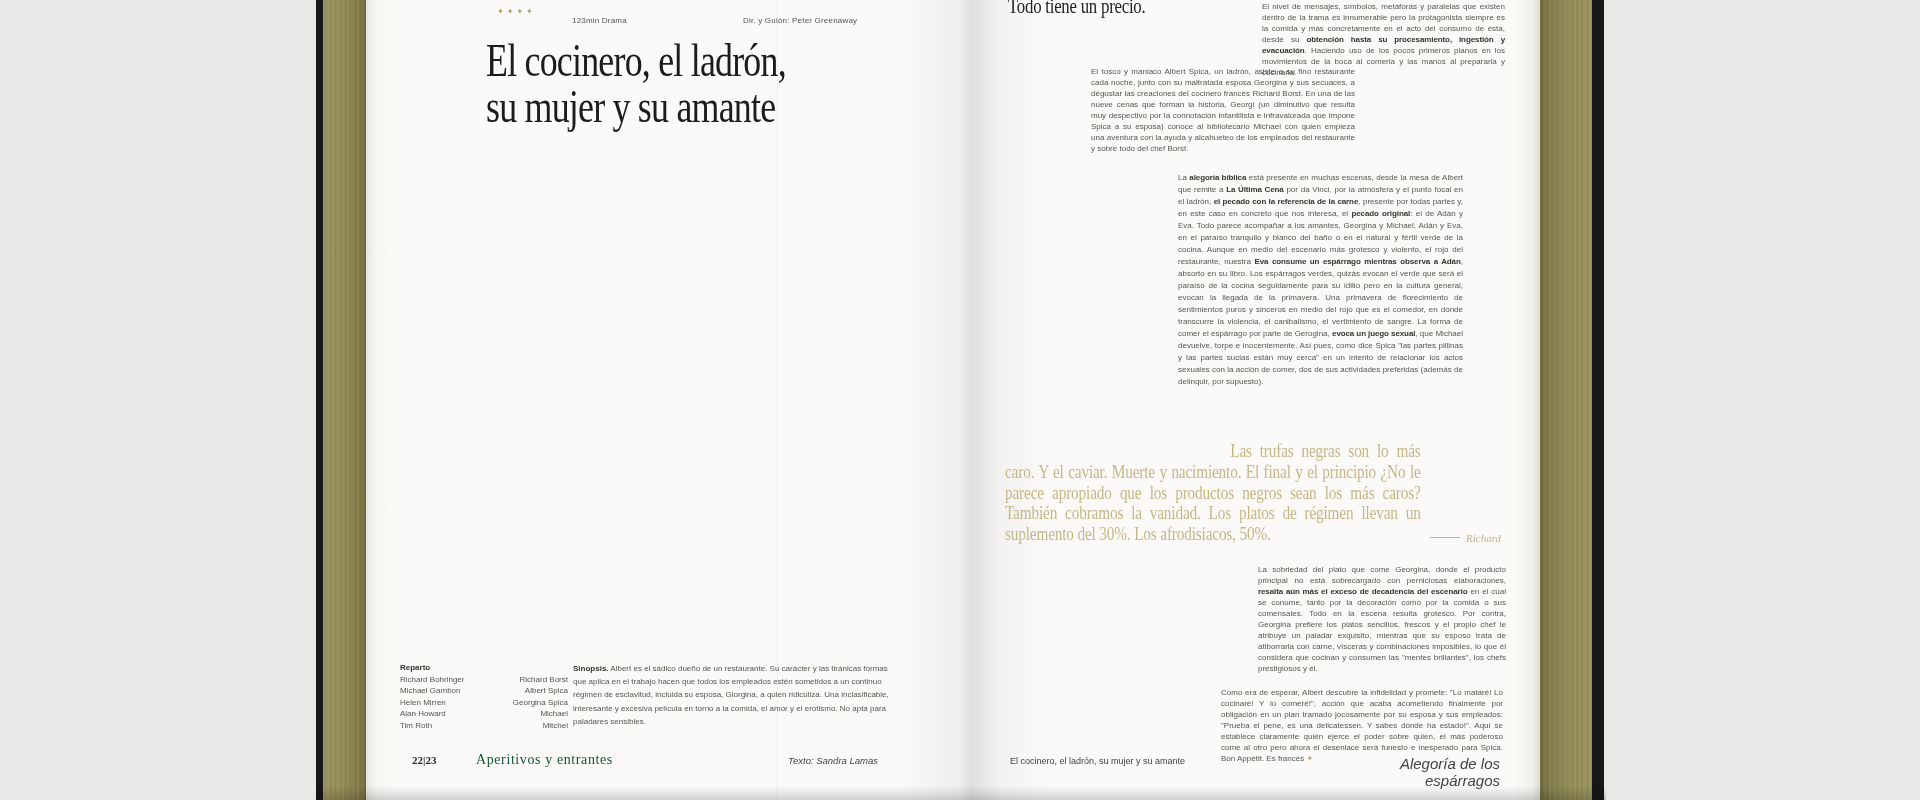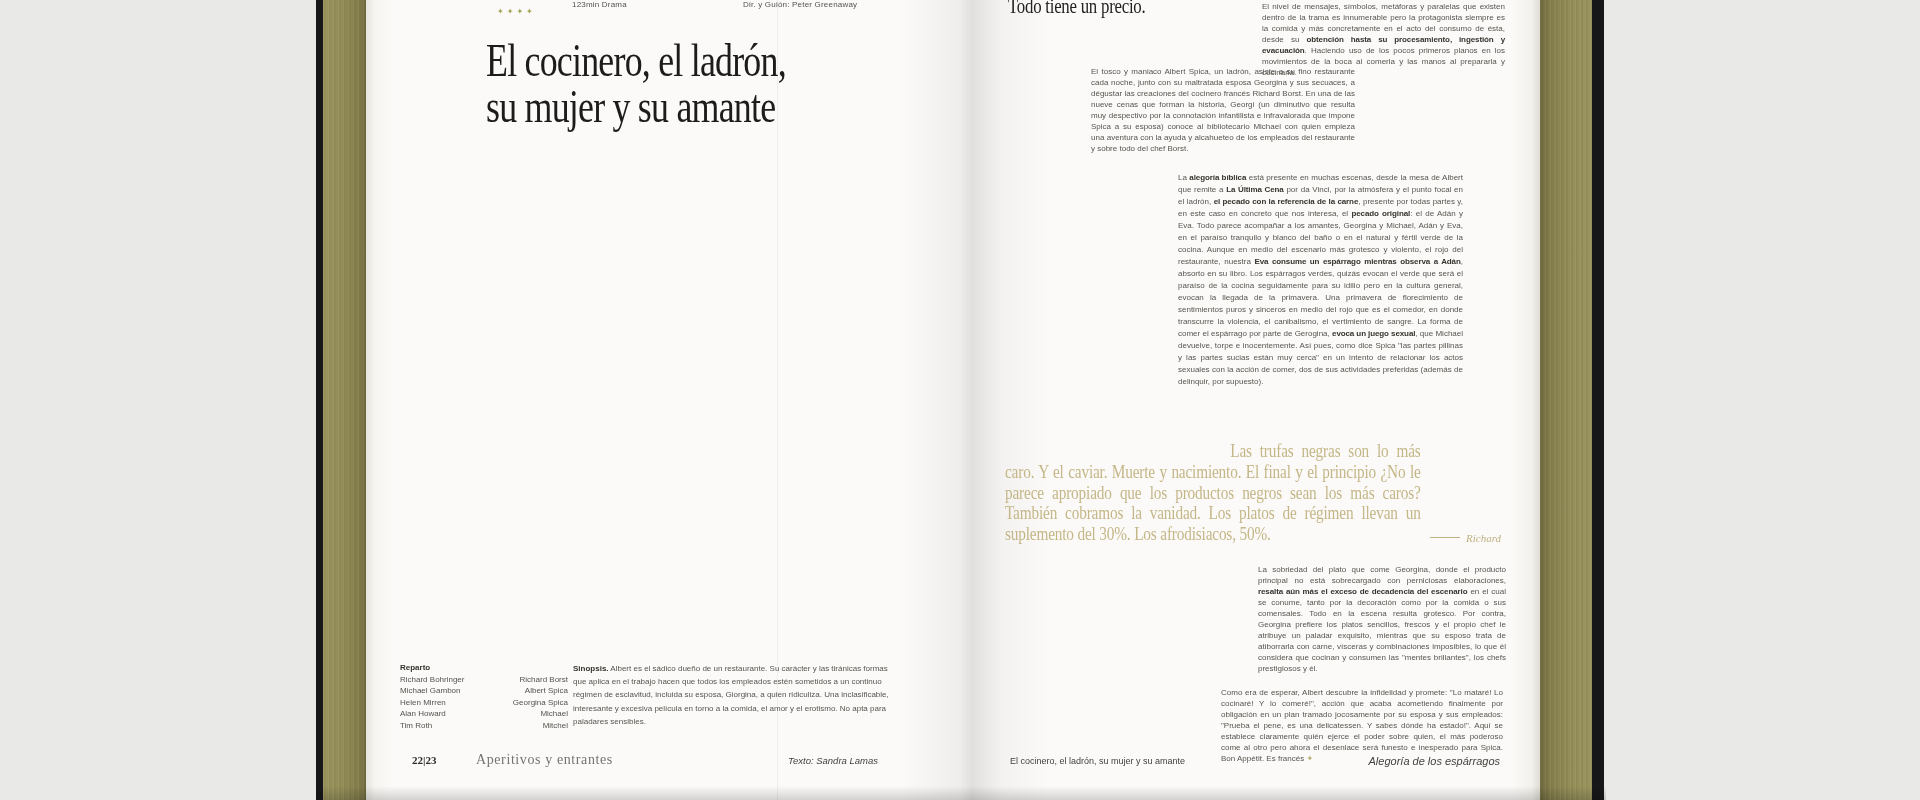--- a/index.html
+++ b/index.html
@@ -21,42 +21,42 @@
   .fore-edge-r{top:0;left:1512px;width:28px;height:800px;
     background:linear-gradient(90deg,#fbfaf8 0%,#f2f1ec 70%,#dddbd3 100%);}
   .fold{top:0;left:900px;width:150px;height:800px;
     background:linear-gradient(90deg,rgba(0,0,0,0) 0%,rgba(0,0,0,.05) 40%,rgba(0,0,0,.11) 48%,rgba(0,0,0,.09) 52%,rgba(0,0,0,.03) 68%,rgba(0,0,0,0) 100%);}
   .seam{top:0;left:777px;width:1px;height:800px;background:rgba(0,0,0,.05);}
   .bottom-shadow{left:316px;width:1290px;top:786px;height:14px;
     background:linear-gradient(180deg,rgba(0,0,0,0) 0%,rgba(0,0,0,.16) 100%);}
 
   
   .serif{font-family:"Liberation Serif",serif;}
-  .meta{font-size:8px;letter-spacing:.2px;color:#55534e;}
+  .meta{font-size:8px;letter-spacing:.2px;color:#55534e;margin-top:16px;}
   .star{color:#a2a351;font-size:8px;letter-spacing:3px;}
   .main-title{font-size:46px;line-height:46px;color:#1d1c1a;transform:scaleX(.78);
     transform-origin:left top;letter-spacing:-1px;white-space:nowrap;}
   .headline{font-size:21px;color:#232220;transform:scaleX(.8);transform-origin:left top;white-space:nowrap;letter-spacing:-.3px;}
   .body-col{font-size:8px;line-height:11px;text-align:justify;color:#57554f;}
   .tight{line-height:12px;}
   .bseg{font-weight:bold;color:#35342e;letter-spacing:-.1px;}
   .quote{font-family:"Liberation Serif",serif;font-size:18px;line-height:20.8px;color:#c4b686;
     text-align:justify;text-indent:265px;transform:scaleX(.85);transform-origin:left top;letter-spacing:-.2px;}
   .attr{font-family:"Liberation Serif",serif;font-style:italic;font-size:11px;color:#bfb183;}
   .attr-dash{display:inline-block;width:30px;height:1px;background:#bfb183;vertical-align:middle;margin-right:6px;}
   .film-line{font-style:italic;font-size:13.5px;color:#33322e;letter-spacing:.1px;}
   .cast{font-size:8px;line-height:11.5px;color:#55534e;}
   .cast-head{font-weight:bold;color:#35342e;}
   .cast-row{display:flex;justify-content:space-between;width:168px;}
   .syn{font-size:8px;line-height:13.2px;color:#57554f;}
   .pg-num{font-family:"Liberation Serif",serif;font-weight:bold;font-size:11px;color:#2a2a27;}
-  .section{font-family:"Liberation Serif",serif;font-size:14px;color:#737373;letter-spacing:.6px;}
+  .section{font-family:"Liberation Serif",serif;font-size:14px;color:#14532d;letter-spacing:.6px;}
   .credit{font-style:italic;font-size:9.5px;color:#44423e;}
   .run-foot{font-size:9px;color:#44423e;}
-  .run-foot-it{font-style:italic;font-size:11px;color:#44423e;}
+  .run-foot-it{font-style:italic;font-size:15px;color:#44423e;}
   .gold-mark{color:#b8a96f;font-size:8px;}
 </style>
 </head>
 <body>
 
 <div class="scene">
 
   <div class="abs cover-black" style="left:316px;width:7px;"></div>
   <div class="abs olive-left"></div>
   <div class="abs olive-stripes" style="left:323px;width:43px;"></div>

